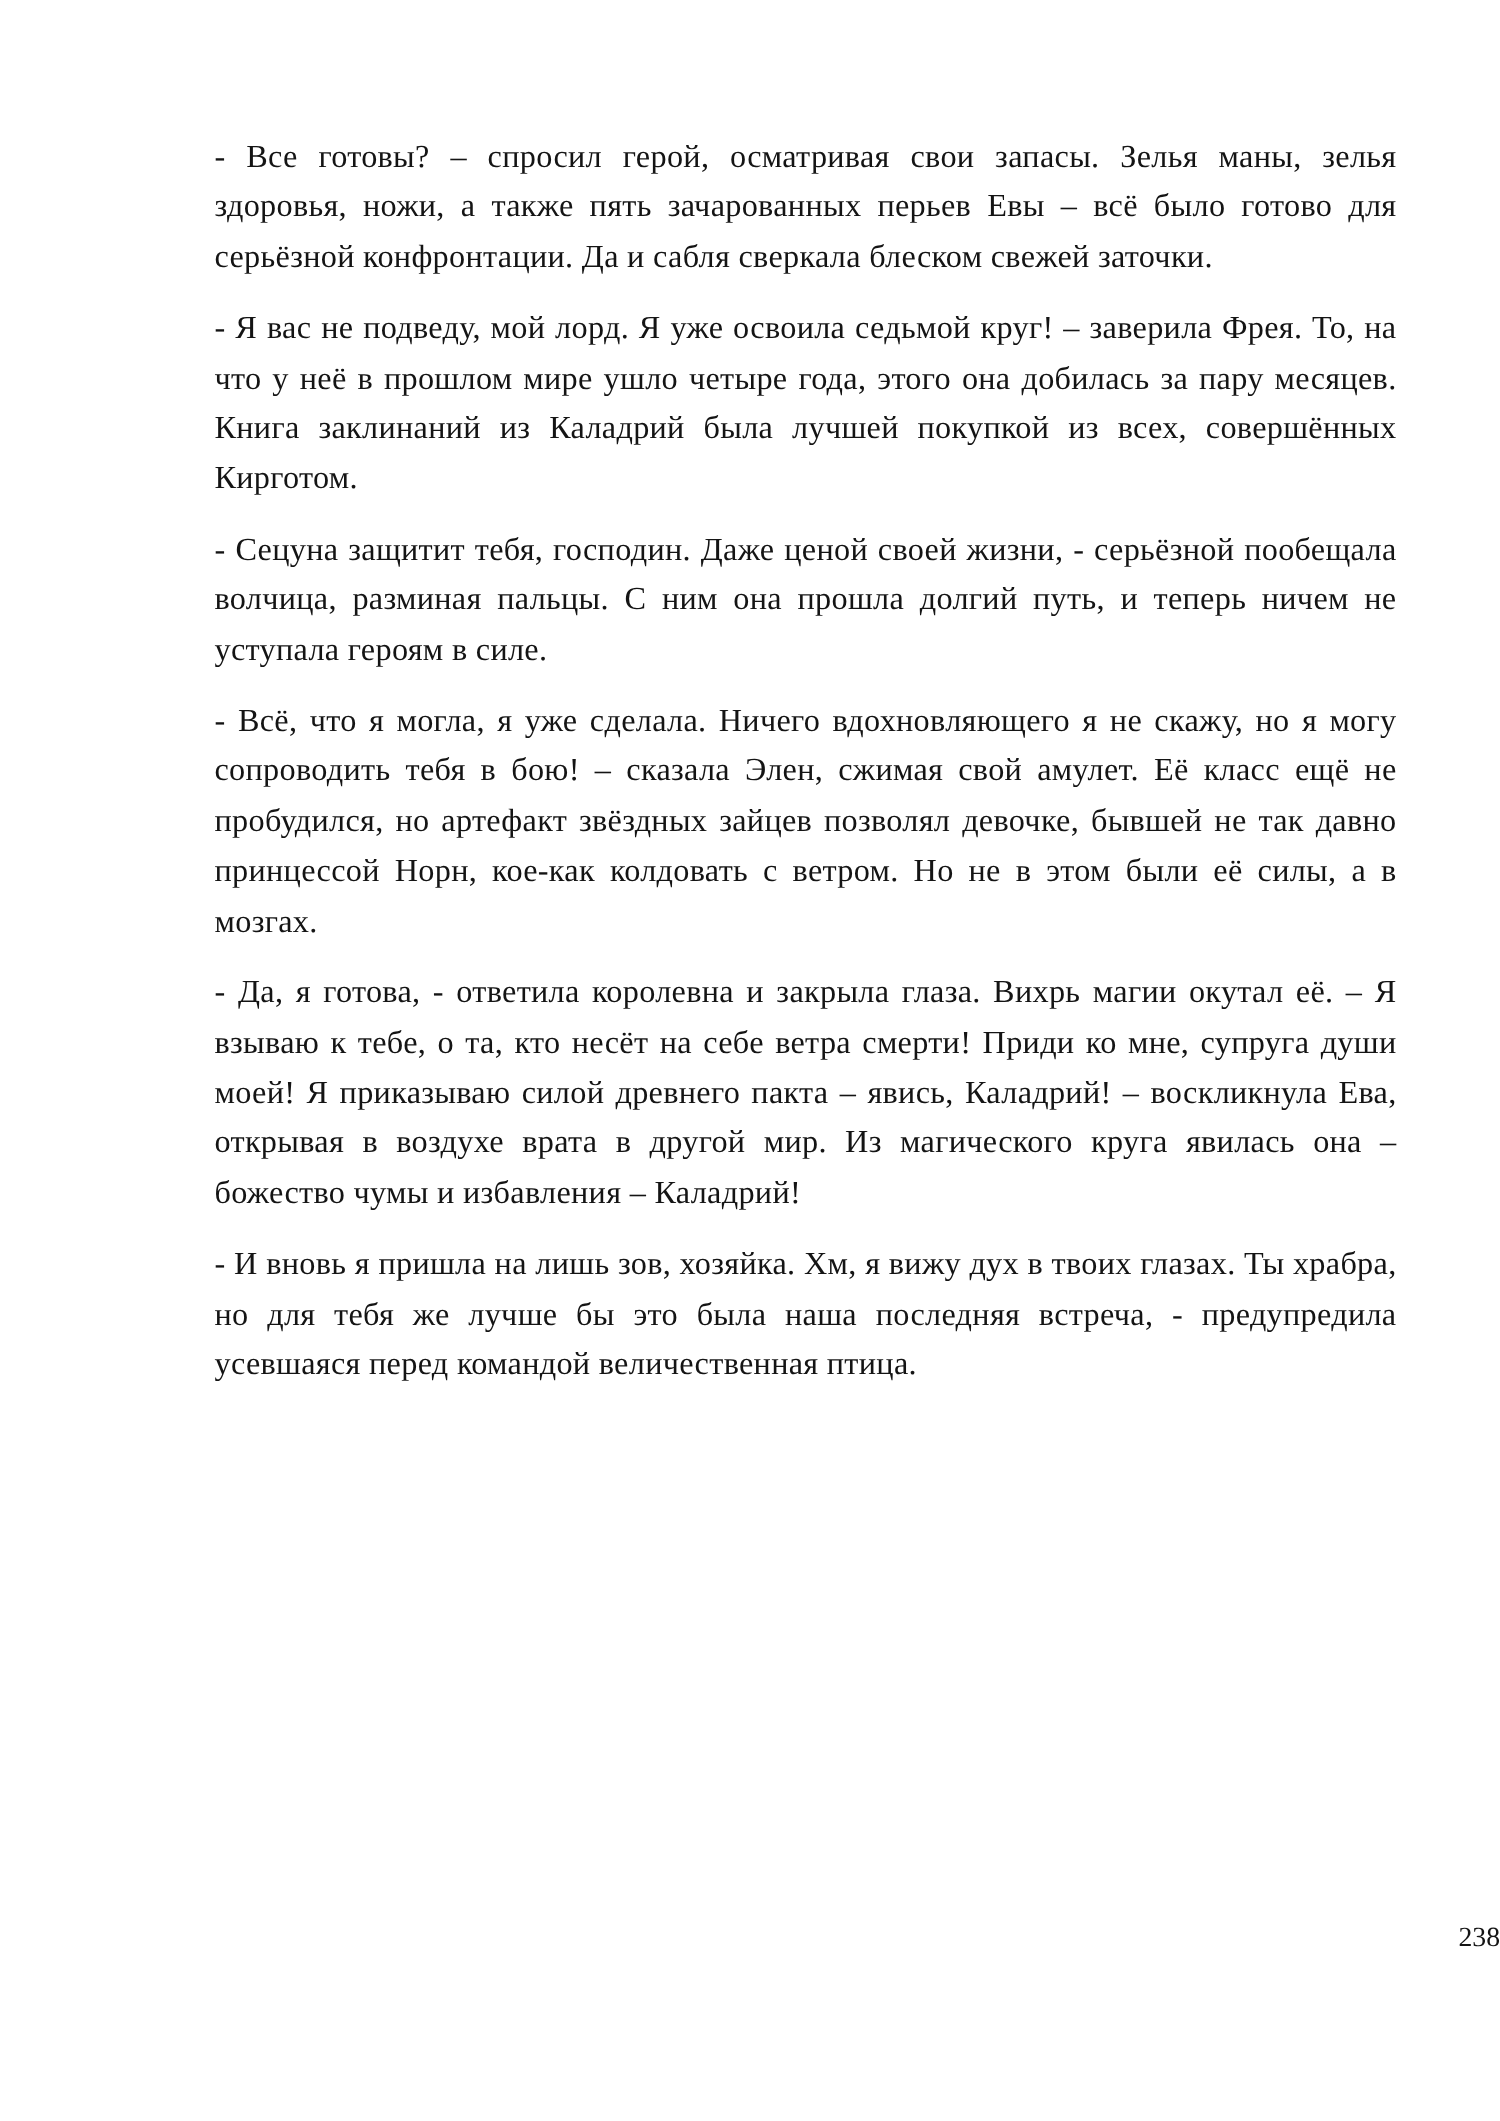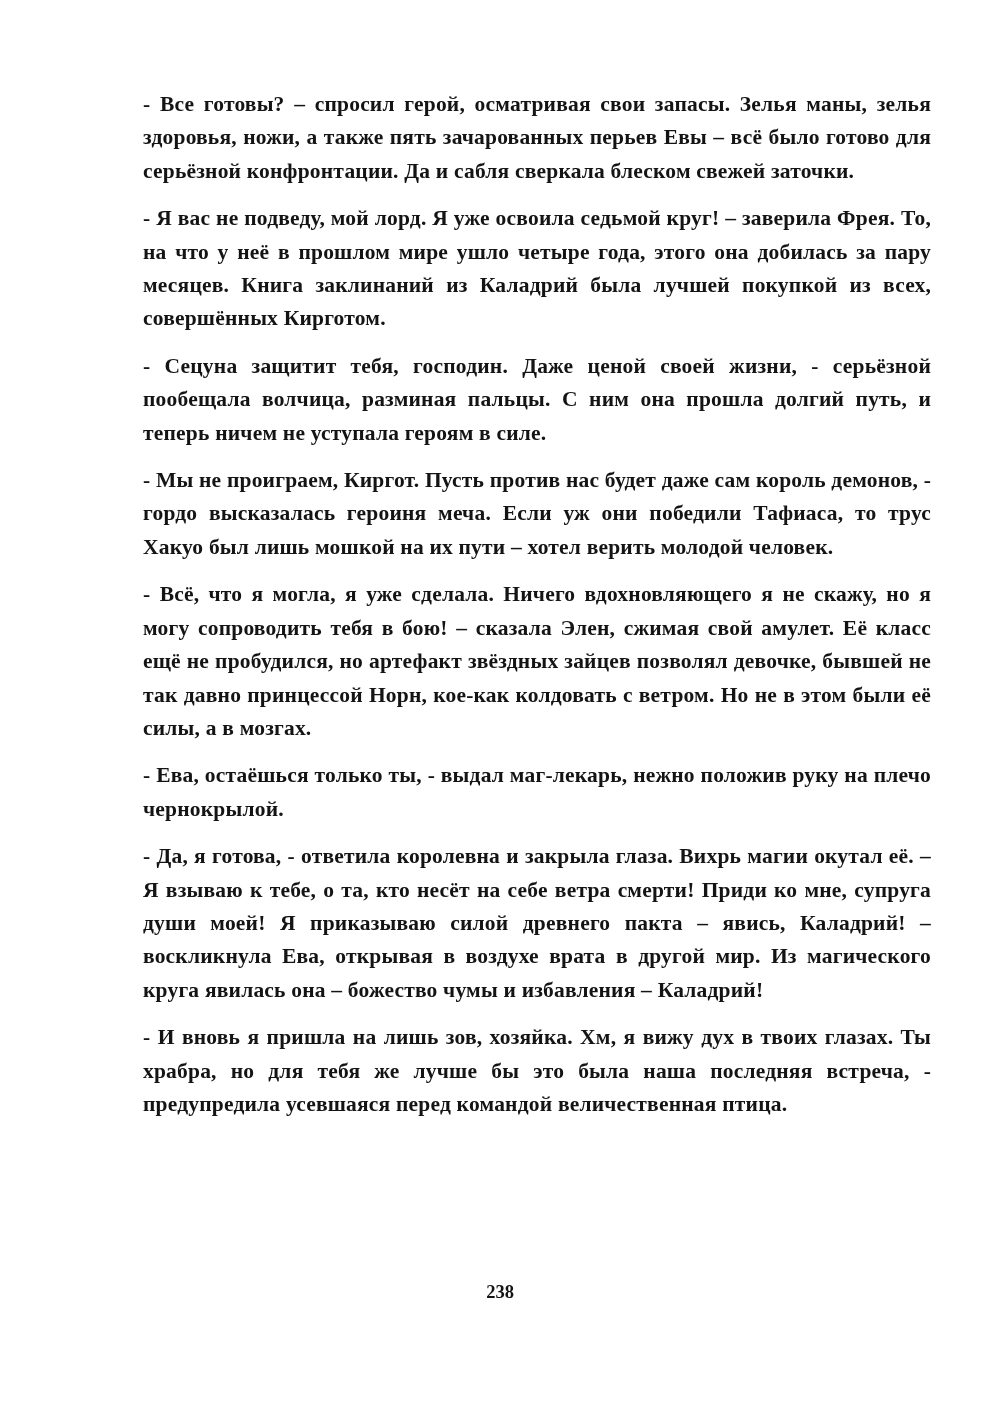--- a/index.html
+++ b/index.html
@@ -8,54 +8,51 @@
     background: #ffffff;
   }
   .page {
     position: relative;
     width: 1000px;
     height: 1308px;
     background: #ffffff;
     overflow: hidden;
     font-family: "Liberation Serif", "DejaVu Serif", serif;
     color: #141414;
-    font-weight: bold;
   }
   .text-block {
     position: absolute;
     left: 143px;
     top: 88px;
     width: 788px;
   }
   .text-block p {
     margin: 0 0 14px 0;
     font-size: 21.5px;
     line-height: 33.4px;
     text-align: justify;
     text-justify: inter-word;
     letter-spacing: 0.2px;
   }
   .page-number {
     position: absolute;
     left: 0;
     width: 100%;
     top: 1282px;
-    text-align: center;
+    text-align: right;
     font-size: 18.5px;
     color: #141414;
   }
 </style>
 </head>
 <body>
 
 <div class="page">
   <div class="text-block">
     <p>- Все готовы? – спросил герой, осматривая свои запасы. Зелья маны, зелья здоровья, ножи, а также пять зачарованных перьев Евы – всё было готово для серьёзной конфронтации. Да и сабля сверкала блеском свежей заточки.</p>
     <p>- Я вас не подведу, мой лорд. Я уже освоила седьмой круг! – заверила Фрея. То, на что у неё в прошлом мире ушло четыре года, этого она добилась за пару месяцев. Книга заклинаний из Каладрий была лучшей покупкой из всех, совершённых Кирготом.</p>
     <p>- Сецуна защитит тебя, господин. Даже ценой своей жизни, - серьёзной пообещала волчица, разминая пальцы. С ним она прошла долгий путь, и теперь ничем не уступала героям в силе.</p>
-    <p>- Мы не проиграем, Киргот. Пусть против нас будет даже сам король демонов, - гордо высказалась героиня меча. Если уж они победили Тафиаса, то трус Хакуо был лишь мошкой на их пути – хотел верить молодой человек.</p>
     <p>- Всё, что я могла, я уже сделала. Ничего вдохновляющего я не скажу, но я могу сопроводить тебя в бою! – сказала Элен, сжимая свой амулет. Её класс ещё не пробудился, но артефакт звёздных зайцев позволял девочке, бывшей не так давно принцессой Норн, кое-как колдовать с ветром. Но не в этом были её силы, а в мозгах.</p>
-    <p>- Ева, остаёшься только ты, - выдал маг-лекарь, нежно положив руку на плечо чернокрылой.</p>
     <p>- Да, я готова, - ответила королевна и закрыла глаза. Вихрь магии окутал её. – Я взываю к тебе, о та, кто несёт на себе ветра смерти! Приди ко мне, супруга души моей! Я приказываю силой древнего пакта – явись, Каладрий! – воскликнула Ева, открывая в воздухе врата в другой мир. Из магического круга явилась она – божество чумы и избавления – Каладрий!</p>
     <p>- И вновь я пришла на лишь зов, хозяйка. Хм, я вижу дух в твоих глазах. Ты храбра, но для тебя же лучше бы это была наша последняя встреча, - предупредила усевшаяся перед командой величественная птица.</p>
   </div>
   <div class="page-number">238</div>
 </div>
 
 </body></html>

